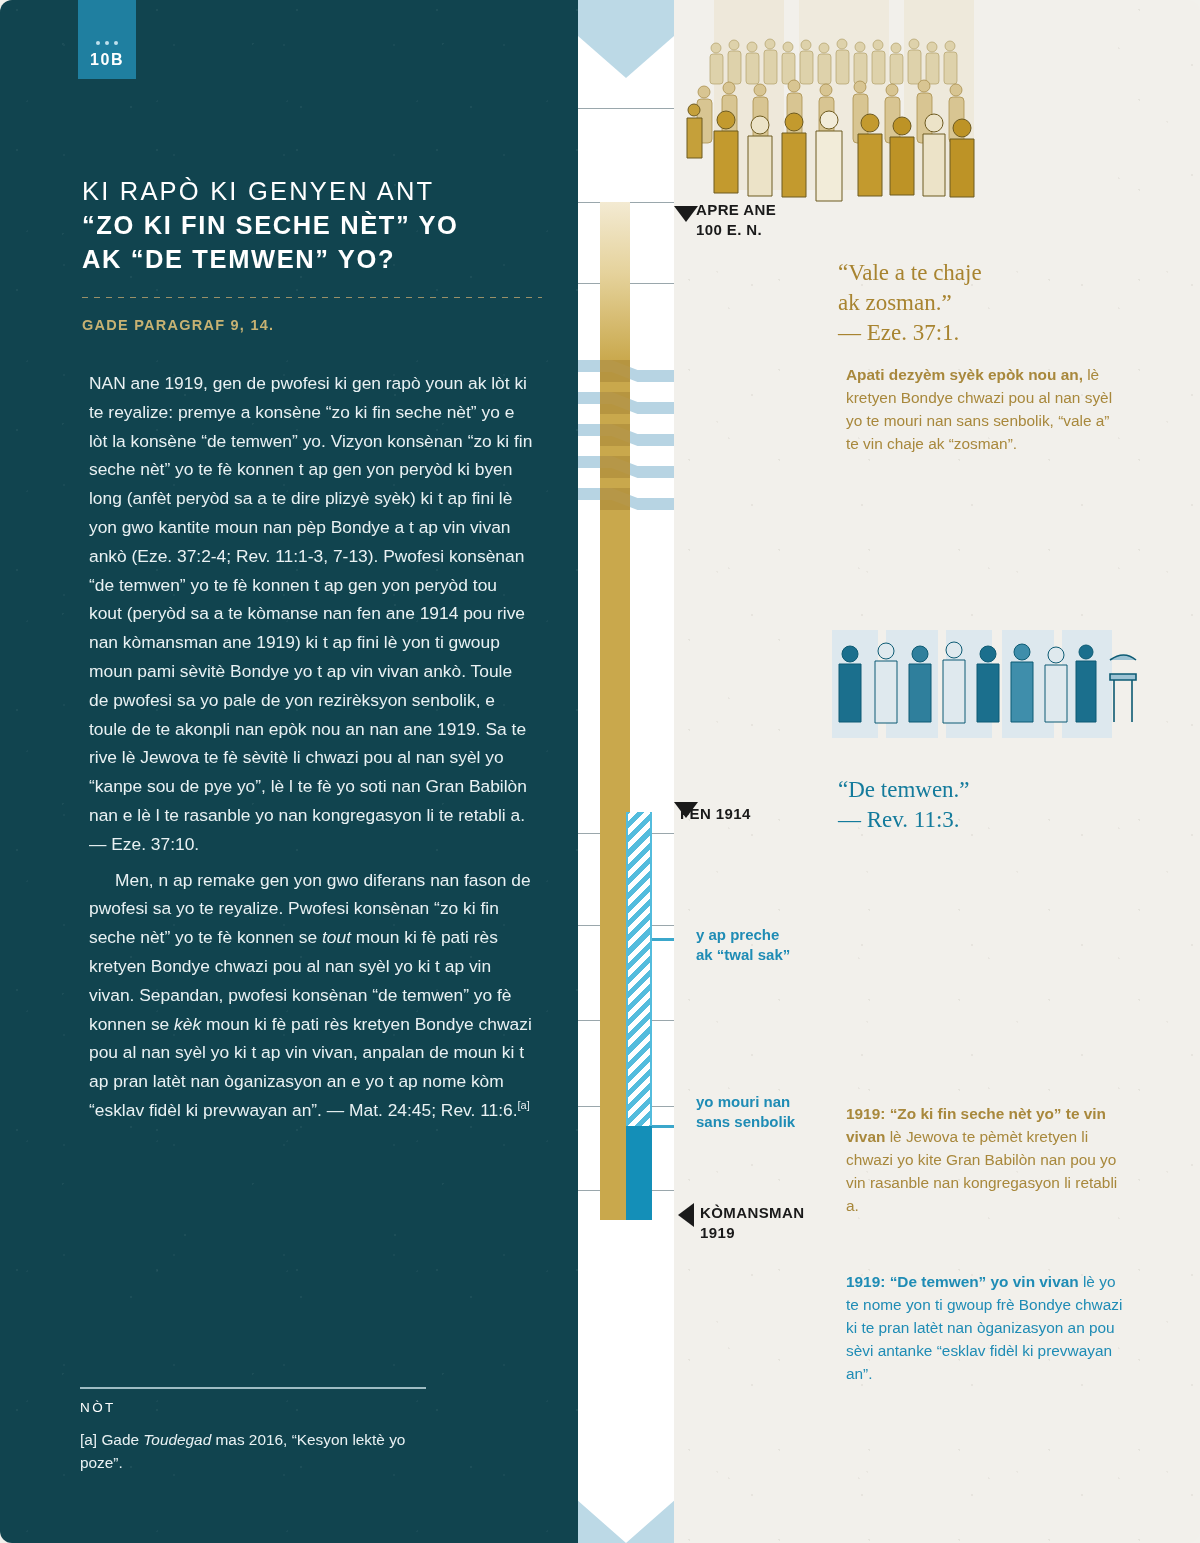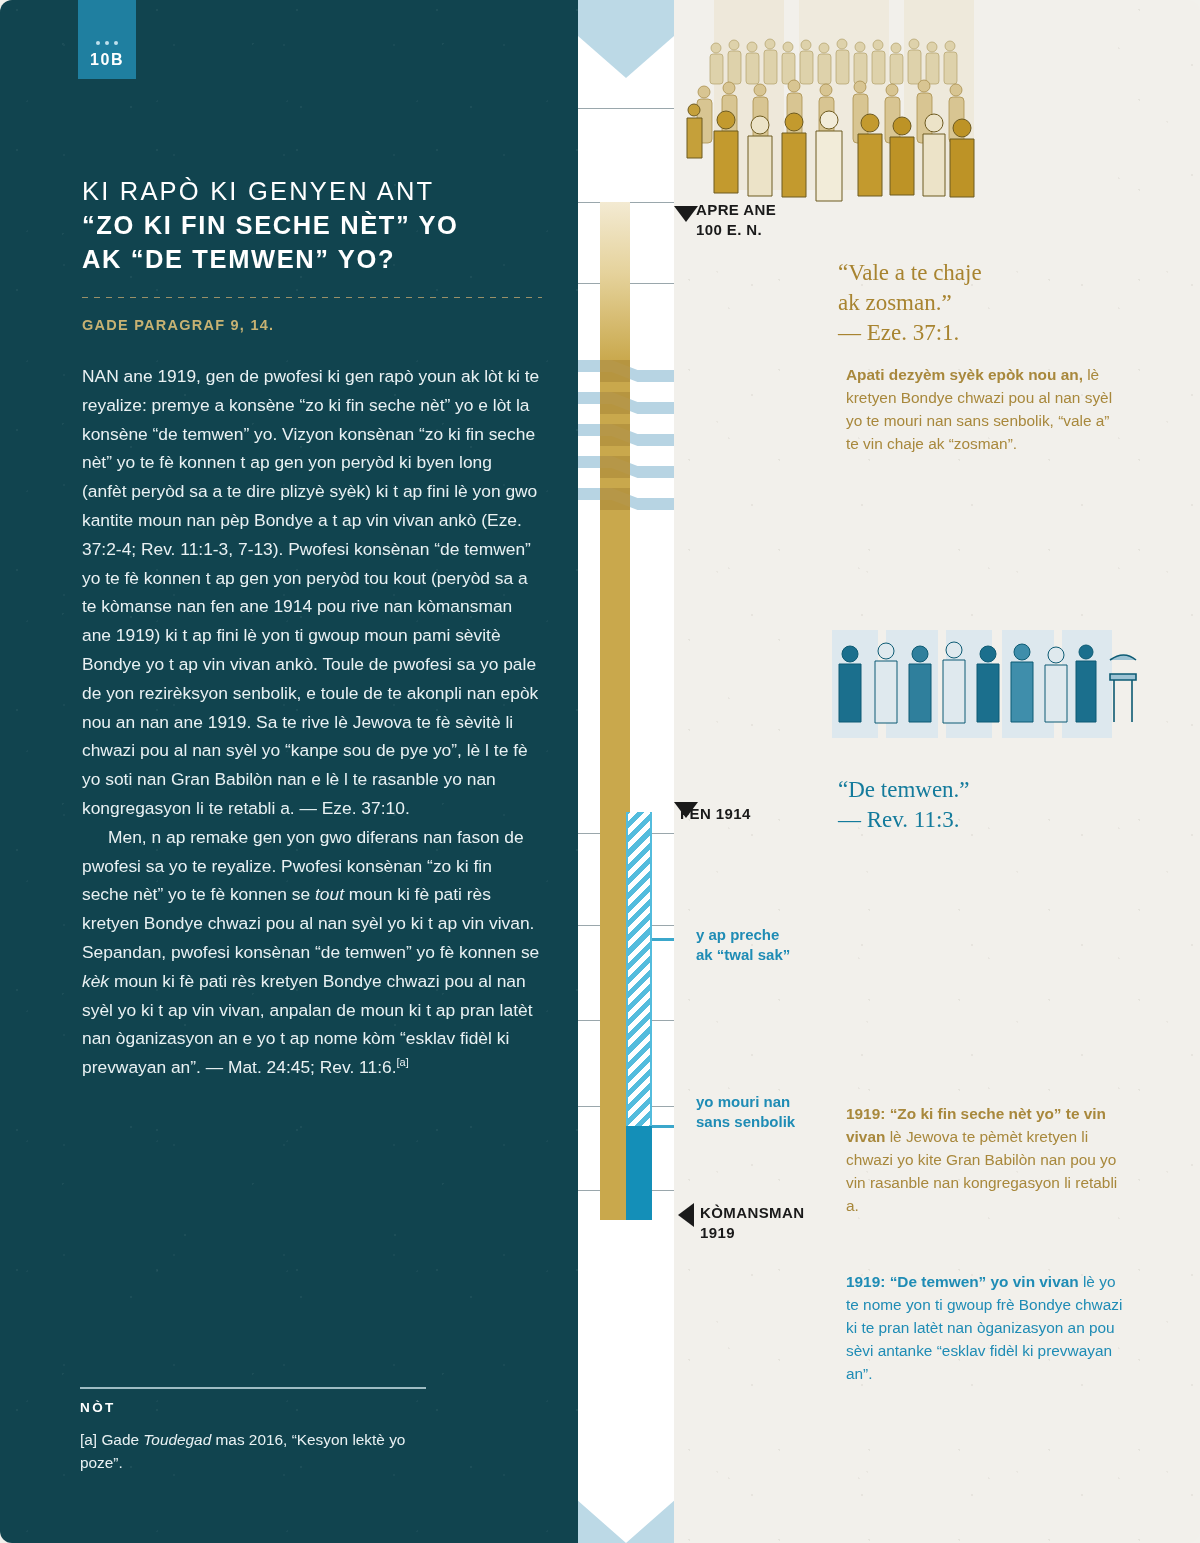--- a/index.html
+++ b/index.html
@@ -48,31 +48,31 @@
   }
   .see-par{
     position:absolute;left:82px;top:317px;width:460px;
     color:#c7b273;font-size:14.5px;font-weight:bold;letter-spacing:1.25px;
   }
   .body-text{
     position:absolute;left:82px;top:362px;width:458px;
     color:#e9f1f3;font-size:17.4px;line-height:1.655;
     text-align:left;
   }
-  .body-text p{margin:0;}
+  .body-text p{margin:7px;}
   .body-text p.indent{text-indent:26px;}
   .body-text i{}
   .body-text sup{font-size:11px;vertical-align:super;line-height:0;}
 
   .note-rule{
     position:absolute;left:80px;top:1387px;width:346px;height:2px;background:#9fbcc3;
   }
   .note-title{
     position:absolute;left:80px;top:1400px;
-    color:#ffffff;font-size:13.5px;font-weight:bold;letter-spacing:2.4px;
+    color:#ffffff;font-size:13.5px;font-weight:normal;letter-spacing:2.4px;
   }
   .note-body{
     position:absolute;left:80px;top:1428px;width:330px;
     color:#e9f1f3;font-size:15.4px;line-height:1.52;
   }
   .note-body i{font-style:italic;}
 
   
   .tl{position:absolute;left:578px;top:0;width:96px;height:1543px;background:#ffffff;}
   .tl-arrow-top{

